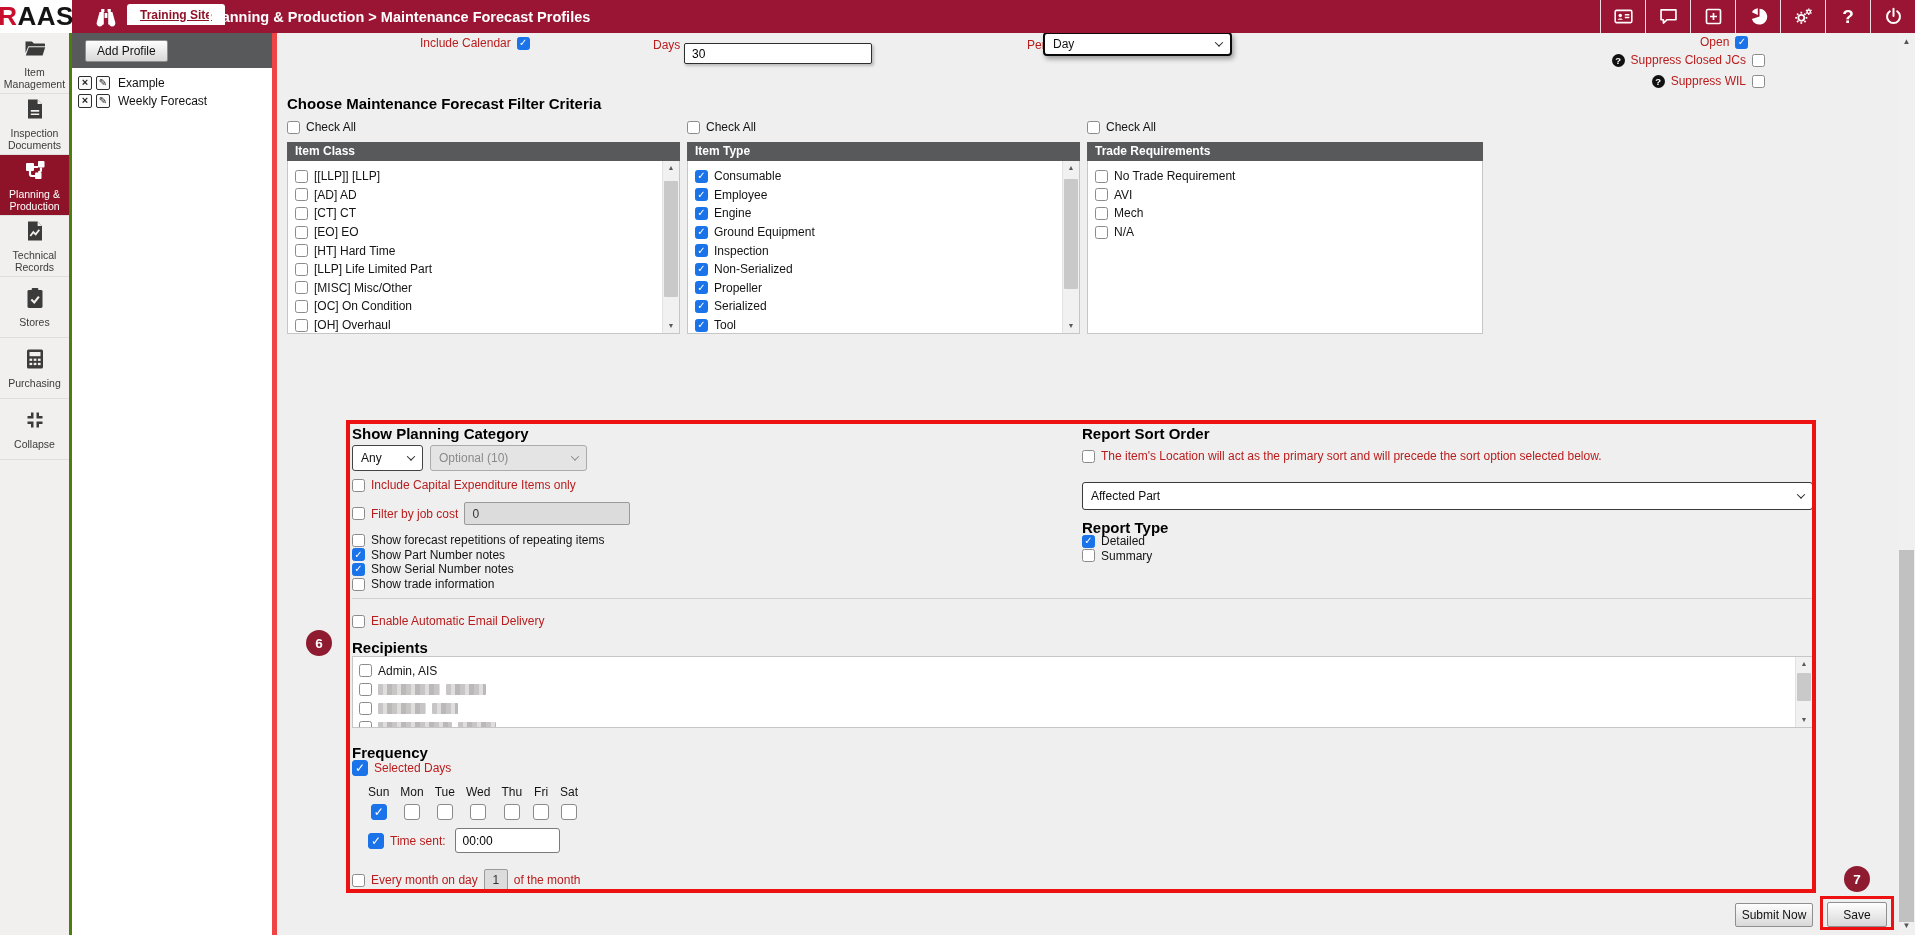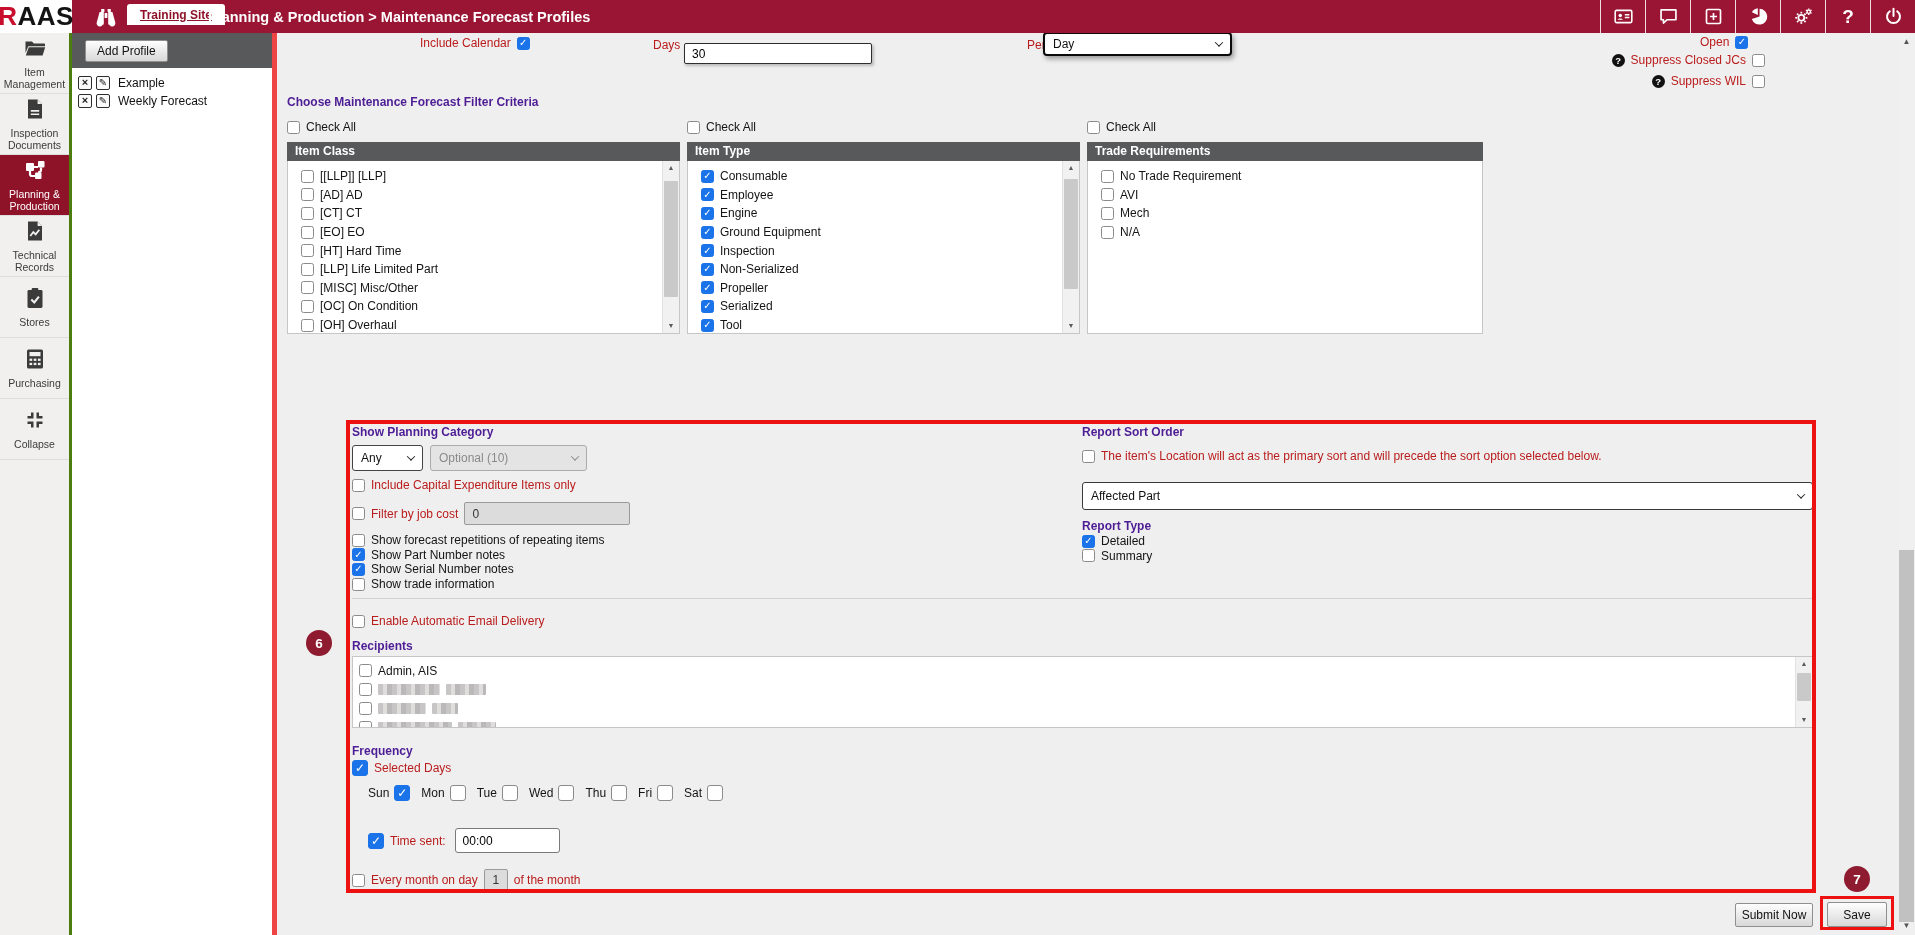--- a/index.html
+++ b/index.html
@@ -35,59 +35,59 @@
   .mini-btn { width:14px; height:14px; border:1.5px solid #2d2d2d; border-radius:2px; background:#fafafa; display:inline-flex; align-items:center; justify-content:center; font-size:11px; font-weight:bold; color:#222; cursor:pointer; line-height:1; }
   .mini-btn.pen { font-weight:normal; font-size:10px; }
   .pp-name { margin-left:4px; }
 
   
   .cb { width:13px; height:13px; border:1px solid #8b8b8b; border-radius:2.5px; background:#fff; display:inline-flex; align-items:center; justify-content:center; font-size:10px; color:#fff; flex:none; cursor:pointer; line-height:1; }
   .cb.on { background:#1a73e8; border-color:#1a73e8; }
   .cb.big { width:16px; height:16px; border-radius:3px; font-size:12px; }
   .cbrow { display:flex; align-items:center; gap:6px; font-size:12px; color:#141414; }
   .abs { position:absolute; }
-  .h { position:absolute; font-weight:bold; font-size:12px; color:#4c1d95; }
+  .h { position:absolute; font-weight:bold; font-size:15px; color:#000000; }
   .lblr { font-size:12px; color:#b91c1c; }
 
   .sel { background:#fff; border:1px solid #444; border-radius:3px; display:flex; align-items:center; justify-content:space-between; padding:0 8px; font-size:12px; cursor:pointer;gap:16px; }
   .sel .chev { width:6px; height:6px; border-right:1.7px solid #222; border-bottom:1.7px solid #222; transform:rotate(45deg) translate(-1px,-1px); flex:none; }
   .sel.focus { border:2px solid #0a0a0a; border-radius:4px; box-shadow:2px 3px 5px rgba(0,0,0,.35); }
   .sel.dis { background:#e4e4e4; color:#8a8a8a; border-color:#ababab; }
   .sel.dis .chev { border-color:#8a8a8a; }
 
   .txt { border:1px solid #2e2e2e; border-radius:2px; font-size:12px; padding:1px 7px; font-family:inherit; background:#fff; box-shadow:1.5px 2px 3px rgba(0,0,0,.22); }
   .txt.plain { border:1px solid #7a7a7a; border-radius:3px; box-shadow:none; }
   .txt.disabled { background:#dcdcdc; border:1px solid #9a9a9a; box-shadow:none; color:#333; }
 
   .q-circle { width:13px; height:13px; border-radius:50%; background:#111; color:#fff; font-size:9.5px; font-weight:bold; display:inline-flex; align-items:center; justify-content:center; flex:none; }
 
   
   .fc-col { position:absolute; top:119px; }
   .ca-row { height:16px; margin-bottom:7px; }
   .list-box .hdr { background:#58595b; color:#fff; font-weight:bold; font-size:12px; height:19px; padding:2px 8px; }
   .list-body { background:#fff; border:1px solid #c6c6c6; border-top:none; height:173px; position:relative; overflow:hidden; padding-top:6px; }
-  .list-body .li { height:18.6px; padding-left:13px; }
+  .list-body .li { height:18.6px; padding-left:7px; }
   .vsb { position:absolute; right:0; top:0; bottom:0; width:17px; background:#f1f1f1; border-left:1px solid #e2e2e2; }
   .vsb .sb-up, .vsb .sb-dn { position:absolute; left:0; right:0; height:14px; color:#5a5a5a; font-size:7px; text-align:center; line-height:14px; cursor:pointer; }
   .vsb .sb-up { top:0; } .vsb .sb-dn { bottom:0; }
   .vsb .thumb { position:absolute; left:1px; right:1px; background:#c9c9c9; border-radius:1px; }
 
   
   .ann { position:absolute; border:4px solid #ee1111; z-index:30; pointer-events:none; }
   .badge { position:absolute; width:26px; height:26px; border-radius:50%; background:#8e1b2f; color:#fff; font-weight:bold; font-size:13.5px; display:flex; align-items:center; justify-content:center; z-index:40; }
 
   
   #recip-box { position:absolute; left:352px; top:656px; width:1461px; height:72px; background:#fff; border:1px solid #c6c6c6; overflow:hidden; }
   #recip-rows { padding:4px 0 0 6px; }
   #recip-rows .li { height:19px; }
   .redact { display:inline-block; height:11px; border-radius:1px; background:repeating-linear-gradient(90deg,#c7c5c5 0 5px,#e0dddd 5px 9px,#bab8b8 9px 14px); }
 
   
   #freq-days { position:absolute; left:368px; top:785px; display:flex; gap:11px; }
-  .day-col { display:flex; flex-direction:row; align-items:center; gap:5px;text-align:right; }
+  .day-col { display:flex; flex-direction:column; align-items:center; gap:5px;text-align:right; }
   .day-lbl { font-size:12px; color:#141414; }
 
   
   #page-sb { position:absolute; right:0; top:33px; bottom:0; width:17px; background:#f0f0f0; z-index:50; }
   #page-sb .sb-up, #page-sb .sb-dn { position:absolute; left:0; right:0; height:14px; color:#555; font-size:8px; text-align:center; line-height:14px; cursor:pointer; }
   #page-sb .sb-up { top:2px; } #page-sb .sb-dn { bottom:2px; }
   #page-sb .thumb { position:absolute; left:1px; right:1px; top:517px; height:372px; background:#c1c1c1; }
 
   .opt { height:14.6px; }
   .divline { position:absolute; left:352px; top:598px; width:1460px; height:1px; background:#cfcfcf; }

